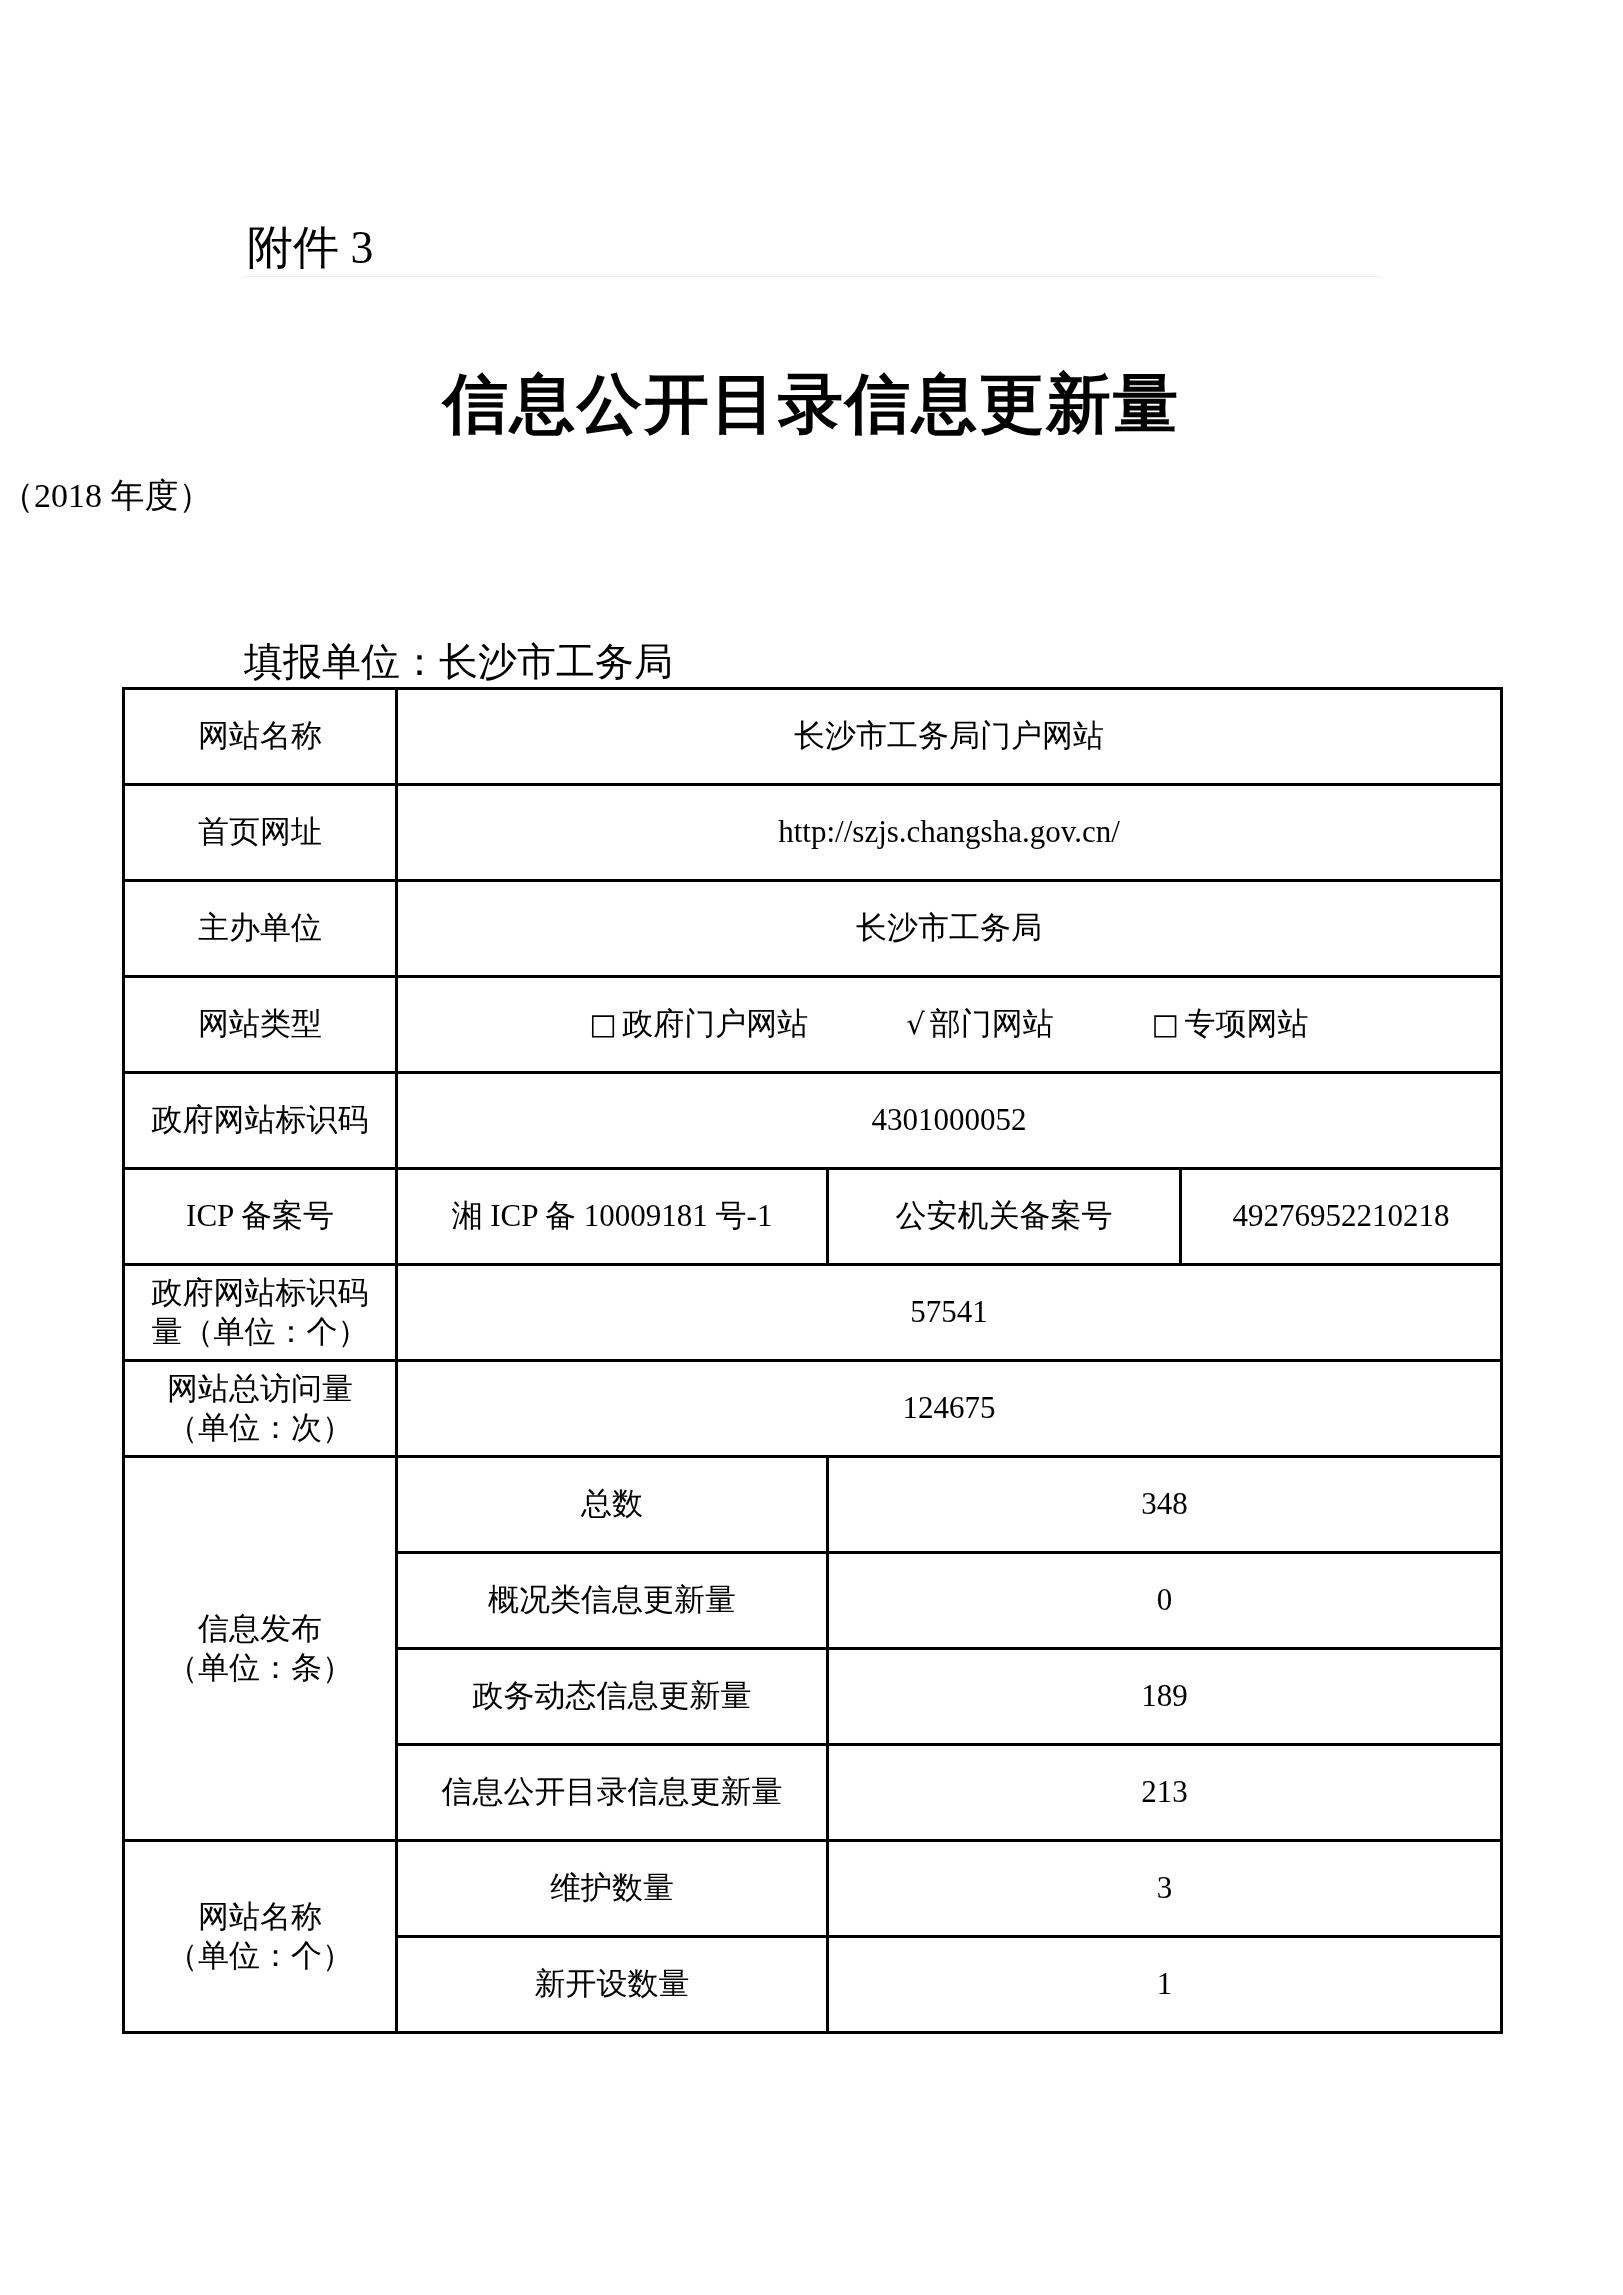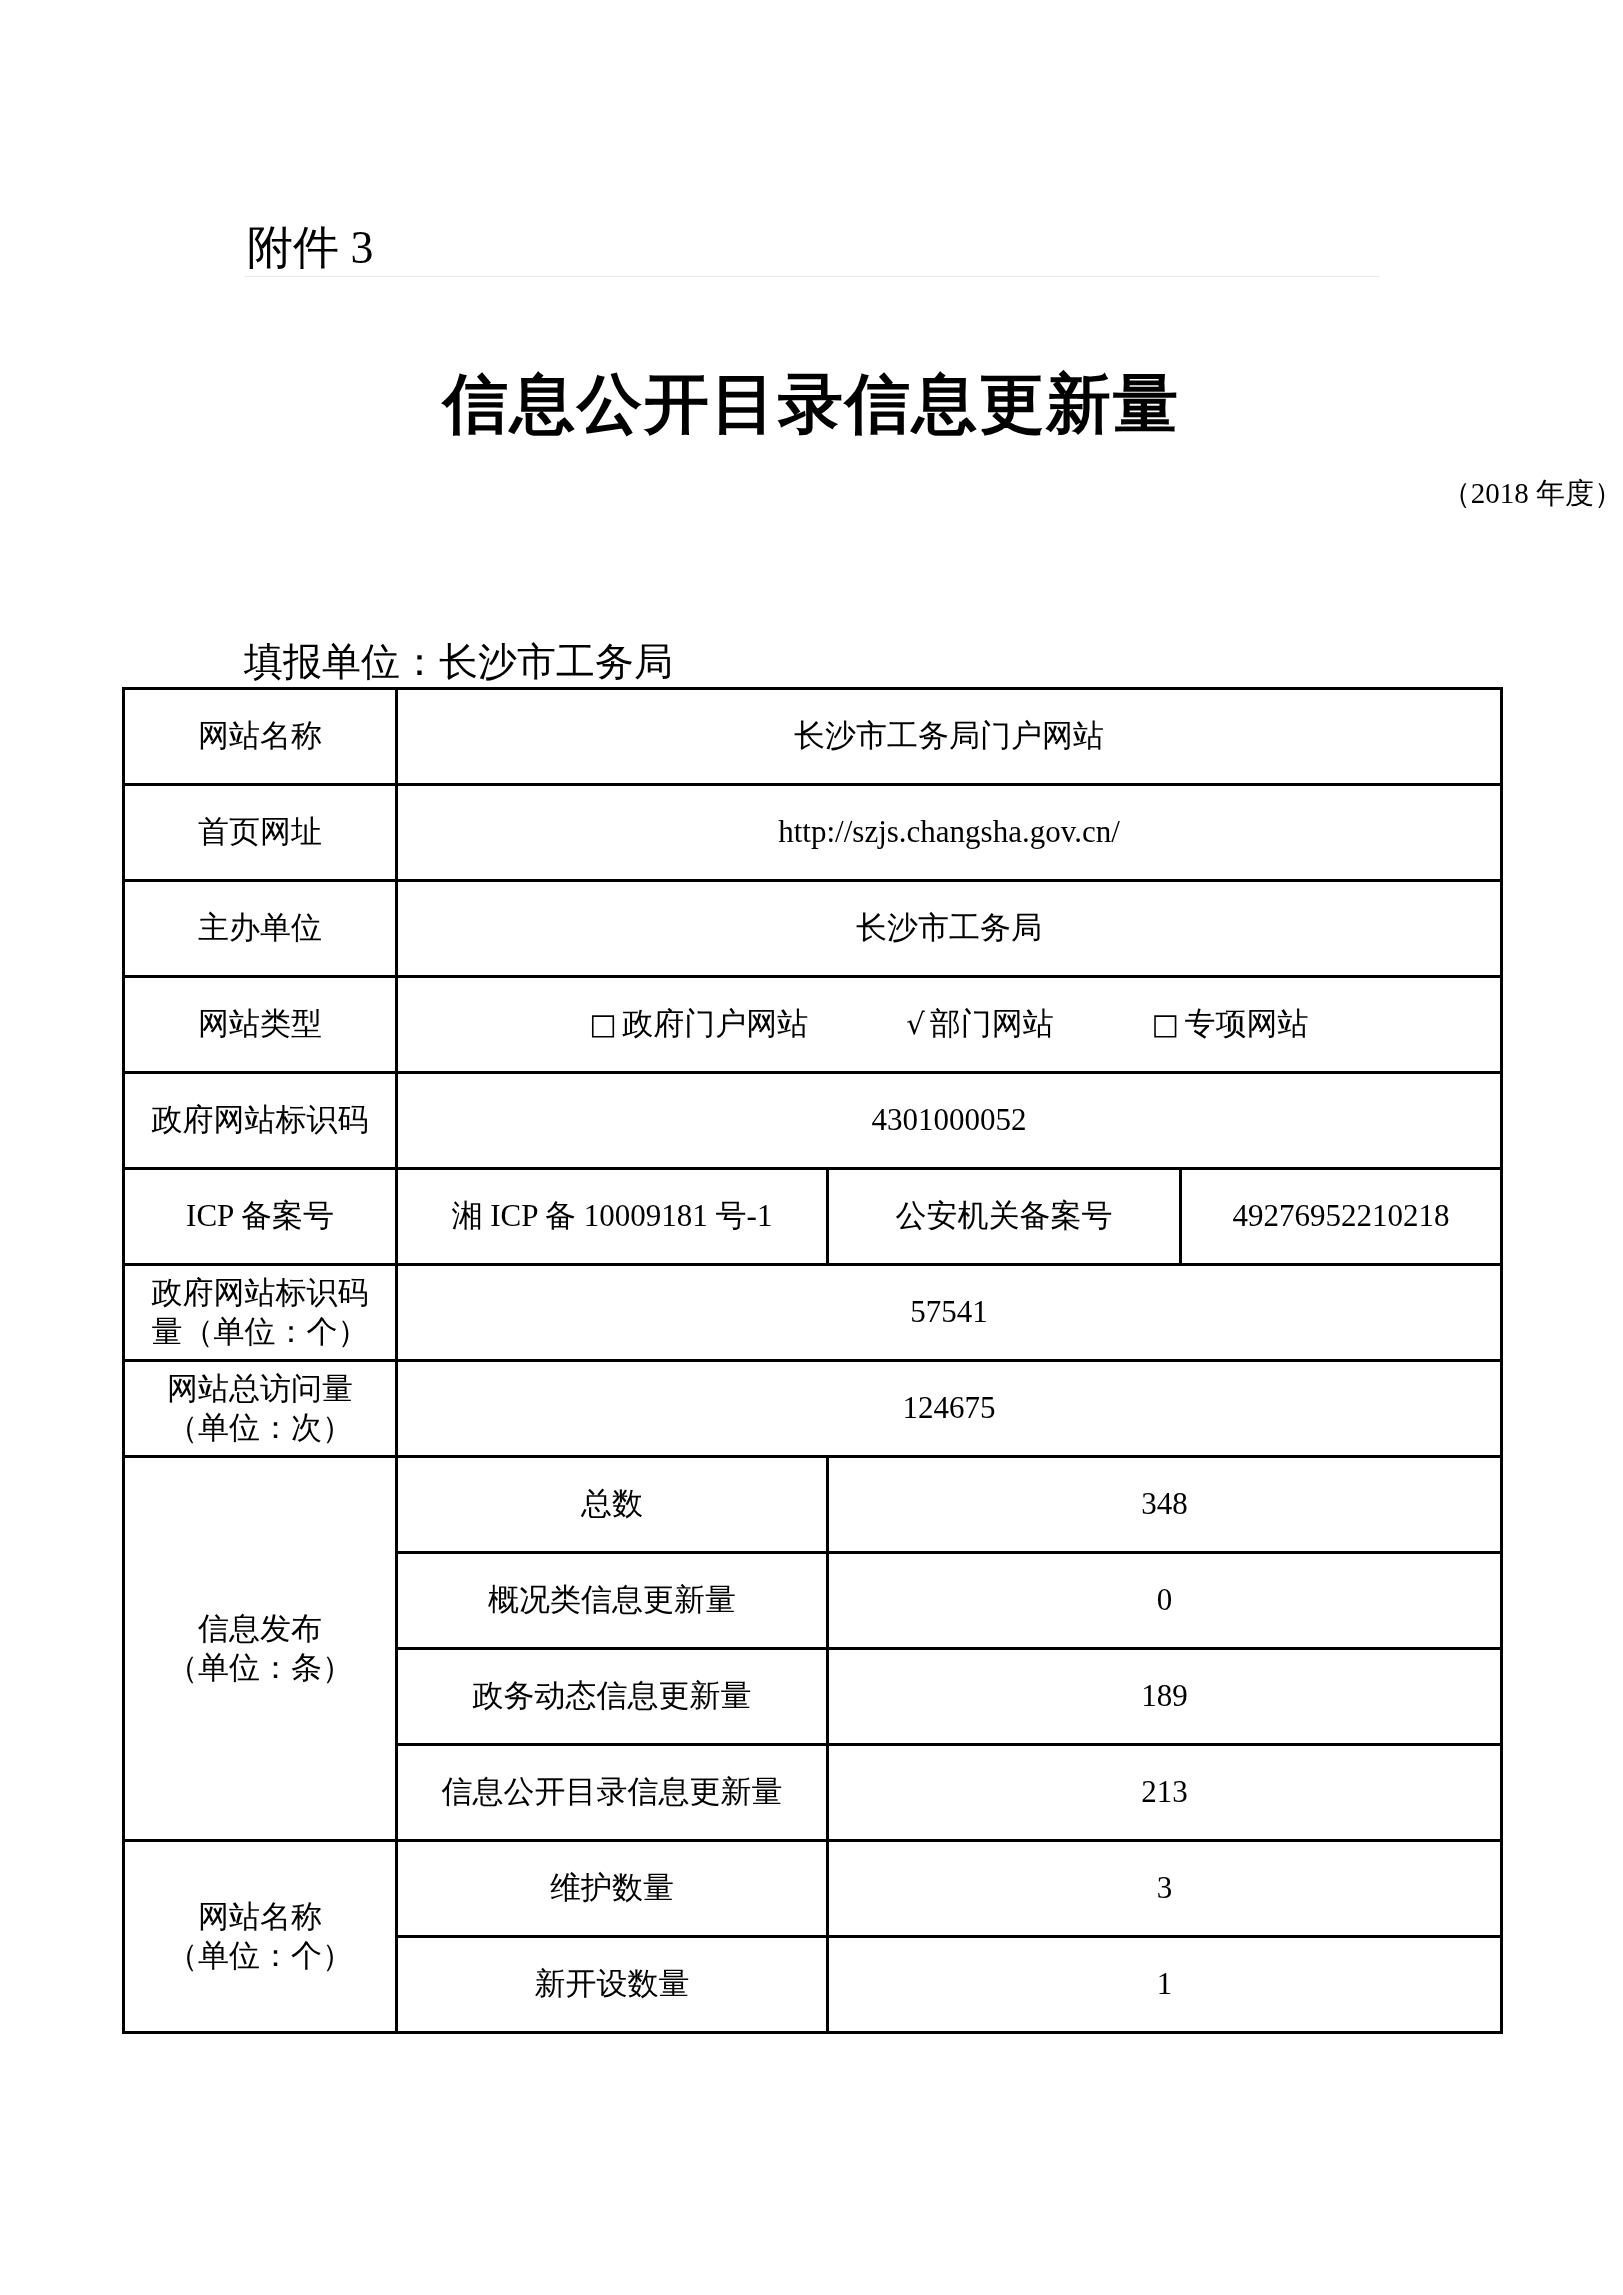--- a/index.html
+++ b/index.html
@@ -35,22 +35,22 @@
     font-size: 65px;
     font-weight: bold;
     letter-spacing: 2px;
     line-height: 1.2;
   }
   .subtitle {
     position: absolute;
     left: 0;
     top: 476px;
     width: 100%;
-    text-align: right;
-    font-size: 29px;
+    text-align: left;
+    font-size: 34px;
     line-height: 1.2;
   }
   .reporting-unit {
     position: absolute;
     left: 244px;
     top: 639px;
     font-size: 39px;
     line-height: 1.2;
   }
   table.report {

